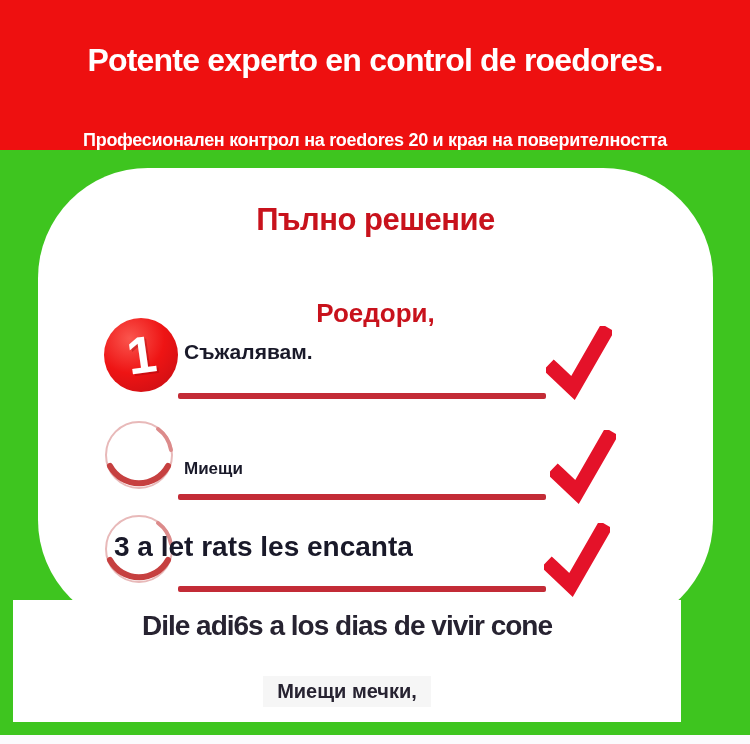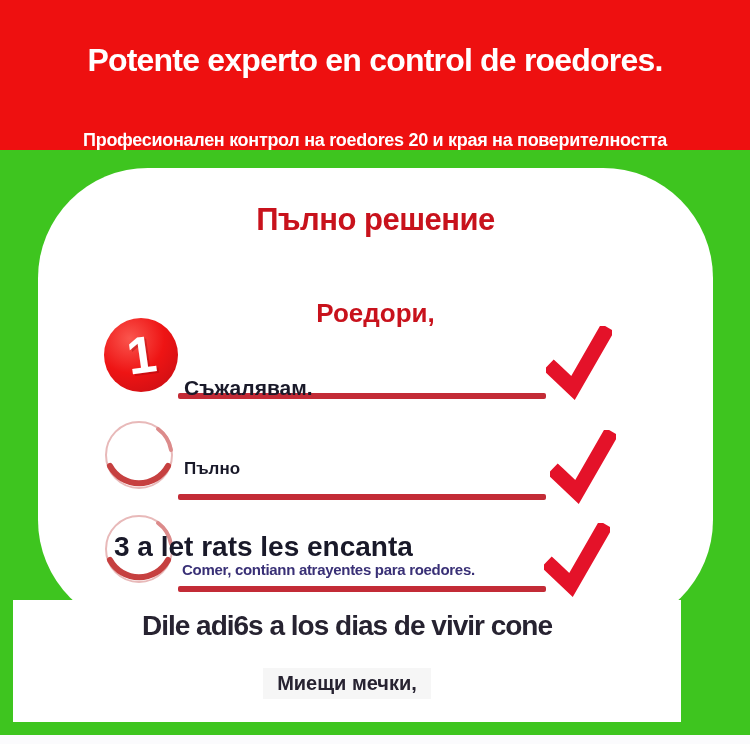--- a/index.html
+++ b/index.html
@@ -34,21 +34,21 @@
   .badge-1 .num{color:#ffffff;font-size:52px;font-weight:800;transform:rotate(-8deg);
     text-shadow:2px 2px 0 rgba(150,0,10,0.35);line-height:1;}
 
   .faded-circle{position:absolute;width:74px;height:74px;z-index:1;}
   .check{position:absolute;width:66px;height:76px;z-index:3;}
 
   
   .footer{position:absolute;left:13px;top:600px;width:668px;height:122px;background:#ffffff;z-index:4;}
   .footer-title{position:absolute;left:0;top:10px;width:100%;text-align:center;
     color:var(--footer_text);font-size:28px;font-weight:800;letter-spacing:-1px;}
-  .footer-subtitle{position:absolute;left:0;top:68px;width:100%;text-align:center;}
+  .footer-subtitle{position:absolute;left:0;top:76px;width:100%;text-align:center;}
   .footer-subtitle span{display:inline-block;background:#f6f6f6;padding:4px 14px;
     color:var(--footer_text);font-size:20px;font-weight:800;}
 
   
   .green-strip{position:absolute;left:0;top:722px;width:750px;height:13px;background:var(--bg_green);z-index:5;}
   .bottom-margin{position:absolute;left:0;top:735px;width:750px;height:9px;background:#fbfbfd;z-index:5;}
 </style>
 </head>
 <body>
 
@@ -61,44 +61,43 @@
     <div class="header-subtitle">Професионален контрол на roedores 20 и края на поверителността</div>
   </div>
 
   <div class="card">
     <div class="card-title">Пълно решение</div>
     <div class="card-subtitle">Роедори,</div>
 
     <div class="badge-1">
       <span class="num">1</span>
     </div>
-    <div class="item-title" style="left:146px;top:172px;font-size:21px;margin-top:36px;">Съжалявам.</div>
+    <div class="item-title" style="left:146px;top:172px;font-size:21px;">Съжалявам.</div>
     <div class="underline" style="left:140px;top:225px;width:368px;"></div>
     <svg class="check" style="left:508px;top:158px;" viewBox="0 0 66 76">
       <path d="M8 44 L27 62 L58 8" fill="none" stroke="#e41229" stroke-width="15" stroke-linecap="square" stroke-linejoin="miter"></path>
     </svg>
 
     <svg class="faded-circle" style="left:64px;top:252px;" viewBox="0 0 74 74">
       <circle cx="37" cy="35" r="33" fill="#ffffff" stroke="#e8b9b9" stroke-width="2"></circle>
       <path d="M8 46 A33 33 0 0 0 66 46" fill="none" stroke="#c64040" stroke-width="6" stroke-linecap="round"></path>
       <path d="M56 9 A33 33 0 0 1 69 30" fill="none" stroke="#dc8b8b" stroke-width="4" stroke-linecap="round"></path>
     </svg>
-    <div class="item-sub" style="left:146px;top:291px;font-size:17px;">Пълно</div>
+    <div class="item-sub" style="left:146px;top:291px;font-size:17px;">Миещи</div>
     <div class="underline" style="left:140px;top:326px;width:368px;"></div>
     <svg class="check" style="left:512px;top:262px;" viewBox="0 0 66 76">
       <path d="M8 44 L27 62 L58 8" fill="none" stroke="#e41229" stroke-width="15" stroke-linecap="square" stroke-linejoin="miter"></path>
     </svg>
 
     <svg class="faded-circle" style="left:64px;top:346px;" viewBox="0 0 74 74">
       <circle cx="37" cy="35" r="33" fill="#ffffff" stroke="#e8b9b9" stroke-width="2"></circle>
       <path d="M8 46 A33 33 0 0 0 66 46" fill="none" stroke="#c64040" stroke-width="6" stroke-linecap="round"></path>
       <path d="M56 9 A33 33 0 0 1 69 30" fill="none" stroke="#dc8b8b" stroke-width="4" stroke-linecap="round"></path>
     </svg>
     <div class="item-title" style="left:76px;top:363px;font-size:28px;">3 a let rats les encanta</div>
-    <div class="item-sub" style="left:144px;top:393px;font-size:15px;color:var(--text_purple);letter-spacing:-0.3px;">Comer, contiann atrayentes para roedores.</div>
     <div class="underline" style="left:140px;top:418px;width:368px;"></div>
     <svg class="check" style="left:506px;top:355px;" viewBox="0 0 66 76">
       <path d="M8 44 L27 62 L58 8" fill="none" stroke="#e41229" stroke-width="15" stroke-linecap="square" stroke-linejoin="miter"></path>
     </svg>
   </div>
 
   <div class="footer">
     <div class="footer-title">Dile adi6s a los dias de vivir cone</div>
     <div class="footer-subtitle">
       <span>Миещи мечки,</span>

